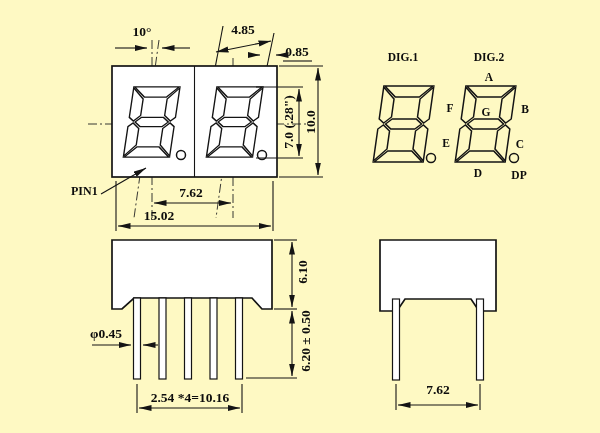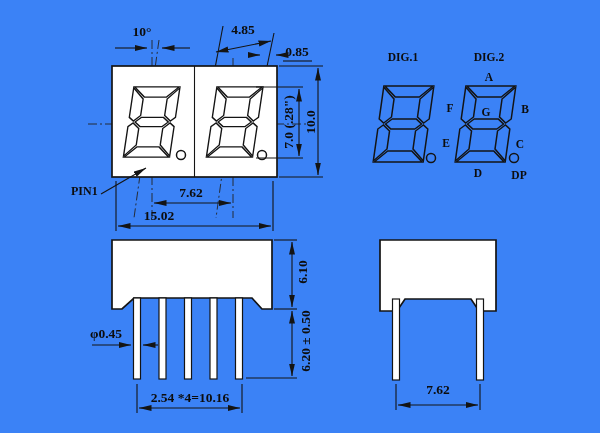--- a/index.html
+++ b/index.html
@@ -1,16 +1,16 @@
 <!DOCTYPE html>
 <html><head>
 <meta charset="utf-8">
 <style>
   html,body{margin:0;padding:0;background:#ffffff;}
-  .stage{position:relative;width:600px;height:433px;background:#3b82f6;overflow:hidden;}
+  .stage{position:relative;width:600px;height:433px;background:#fef9c3;overflow:hidden;}
   svg{display:block;}
   .ln{stroke:#141414;stroke-width:1.1;fill:none;}
   .thick{stroke:#141414;stroke-width:1.7;fill:#ffffff;}
   .seg{stroke:#141414;stroke-width:1.5;fill:none;stroke-linejoin:miter;}
   .cl{stroke:#222;stroke-width:0.9;fill:none;stroke-dasharray:9 3 2 3;}
   .dim{stroke:#141414;stroke-width:1.1;fill:none;}
   .pin{stroke:#141414;stroke-width:1.2;fill:#ffffff;}
   text{font-family:"Liberation Serif","DejaVu Serif",serif;font-weight:700;fill:#0d0d0d;}
   .t13{font-size:13.5px;}
   .t12{font-size:12px;}

